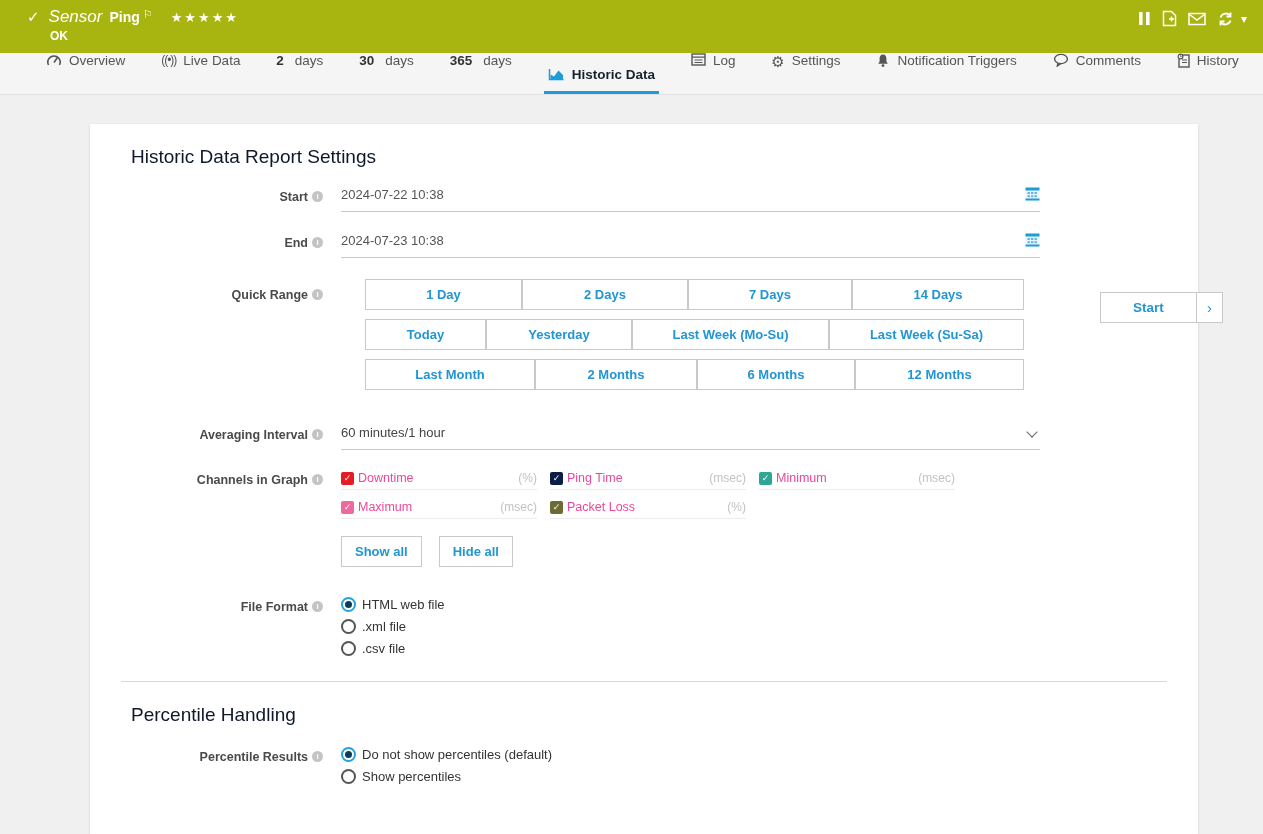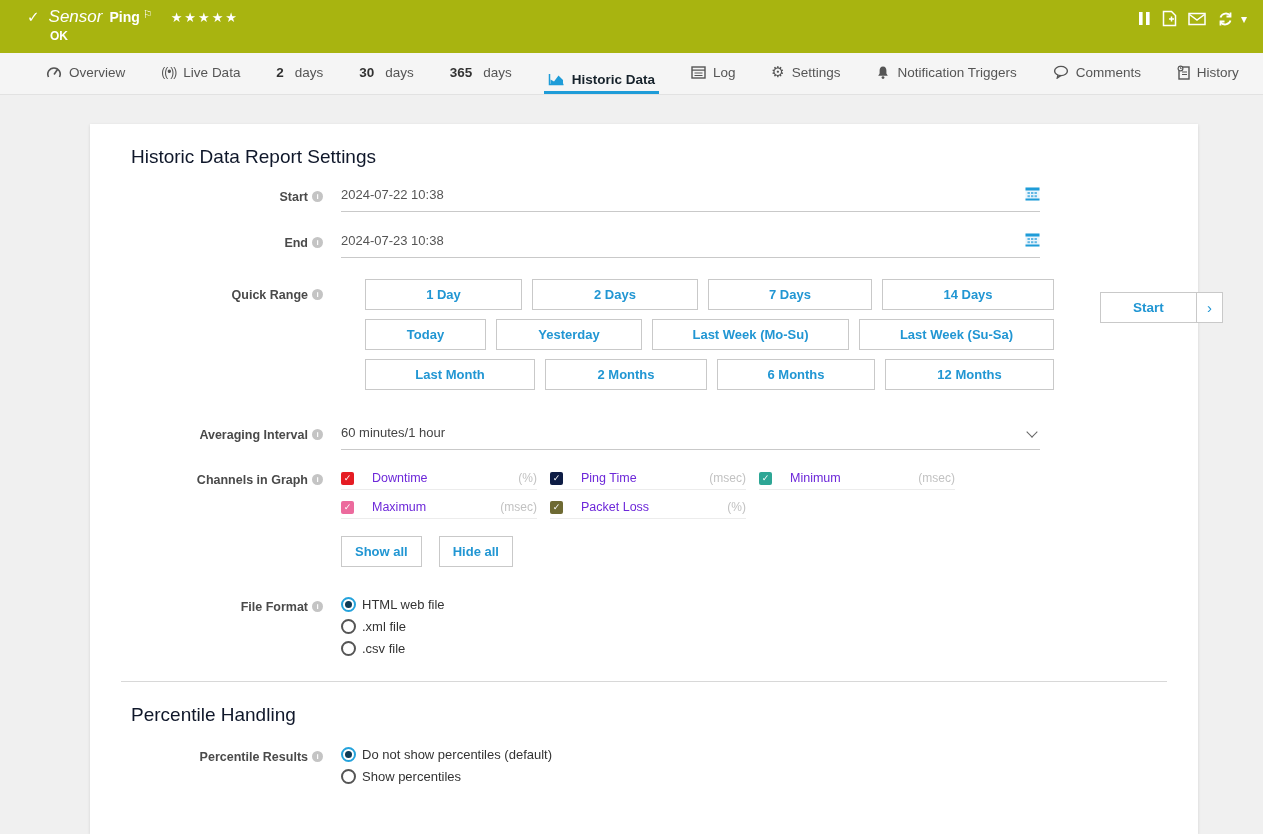--- a/index.html
+++ b/index.html
@@ -15,21 +15,21 @@
   .hdr-flag { font-size:11px; vertical-align:top; margin:-6px 0 0 3px; display:inline-block; }
   .hdr-stars { font-size:13px; letter-spacing:2px; margin-left:18px; }
   .hdr-status { font-size:12px; font-weight:bold; margin:2px 0 0 50px; }
   .header-icons { position:absolute; right:16px; top:10px; display:flex; align-items:center; gap:11px; }
   .hicon { display:flex; align-items:center; cursor:pointer; }
   .hdr-caret { font-size:12px; color:#fff; margin-left:-4px; }
 
   
   .tabbar { height:42px; background:#f5f5f5; border-bottom:1px solid #e2e2e2;
             display:flex; justify-content:space-between; padding:0 20px 0 42px; }
-  .tab { display:flex; align-items:center; gap:7px; font-size:13.5px; color:#555;
+  .tab { display:flex; align-items:flex-start; gap:7px; font-size:13.5px; color:#555;
          border-bottom:3px solid transparent; padding:0 4px; cursor:pointer; }
   .tab .num { font-weight:bold; color:#333; margin-right:4px; }
   .tab.active { color:#16222b; font-weight:bold; border-bottom-color:#1e9cd8;margin-top:14px; }
   .tab svg { flex:none; }
   .live-glyph { font-size:12px; color:#555; letter-spacing:-1px; }
 
   
   .card { position:absolute; left:90px; top:124px; width:1108px; height:710px;
           background:#fff; box-shadow:0 1px 3px rgba(0,0,0,.12); }
   .section-title { margin:22px 0 0 41px; font-size:19px; color:#0f172a; font-weight:400; }
@@ -41,21 +41,21 @@
   .info-icon { display:inline-block; width:11px; height:11px; border-radius:50%;
                background:#c4c4c4; color:#fff; font-size:8px; line-height:11px;
                text-align:center; font-style:normal; margin-left:4px; vertical-align:2px; cursor:pointer; }
   .info-icon::after { content:"i"; }
   .row-content { margin-left:18px; width:699px; position:relative; }
 
   .date-field { font-size:13px; color:#555; padding:0 0 9px 0;
                 border-bottom:1px solid #c9c9c9; cursor:text; }
   .cal-icon { position:absolute; right:0; top:0; cursor:pointer; }
 
-  .qr-row { display:grid; gap:10px; margin-bottom:9px;padding-left:24px; }
+  .qr-row { display:grid; margin-bottom:9px;padding-left:24px; }
   .qr-row1 { grid-template-columns:157px 166px 164px 172px; }
   .qr-row2 { grid-template-columns:121px 146px 197px 195px; }
   .qr-row3 { grid-template-columns:170px 162px 158px 169px; }
   .btn { height:31px; background:#fff; border:1px solid #c9c9c9; color:#2196d3;
          font-size:13px; font-weight:600; display:flex; align-items:center;
          justify-content:center; cursor:pointer; font-family:inherit; }
 
   .start-btn-wrap { position:absolute; left:1100px; top:292px; display:flex; z-index:5; }
   .start-btn-main { width:97px; height:31px; background:#fff; border:1px solid #c9c9c9;
                     color:#2196d3; font-weight:bold; font-size:13.5px; display:flex;
@@ -70,21 +70,21 @@
                 border-right:1.6px solid #666; border-bottom:1.6px solid #666;
                 transform:rotate(45deg); }
 
   .channels-grid { display:grid; grid-template-columns:196px 196px 196px;
                    column-gap:13px; row-gap:10px; padding-top:4px; }
   .channel { display:flex; align-items:center; border-bottom:1px solid #ececec;
              padding-bottom:4px; }
   .chk { width:13px; height:13px; border-radius:2px; color:#fff; font-size:9px;
          line-height:13px; text-align:center; cursor:pointer; flex:none; }
   .chk::after { content:"✓"; }
-  .channel .ch-name { font-size:12.5px; color:#6d28d9; margin-left:18px; }
+  .channel .ch-name { font-size:12.5px; color:#ec4899; margin-left:4px; }
   .channel .ch-unit { margin-left:auto; font-size:12px; color:#c2c2c2; }
   .chan-btns { display:flex; gap:17px; margin-top:17px; }
   .chan-btns .btn { padding:0 13px; }
 
   .radio-group { display:flex; flex-direction:column; gap:7px; }
   .radio-opt { display:flex; align-items:center; cursor:pointer; }
   .radio { width:15px; height:15px; border-radius:50%; border:2px solid #555;
            background:#fff; flex:none; position:relative; }
   .radio.selected { border-color:#25a3dc; }
   .radio.selected::after { content:""; position:absolute; left:2px; top:2px;

